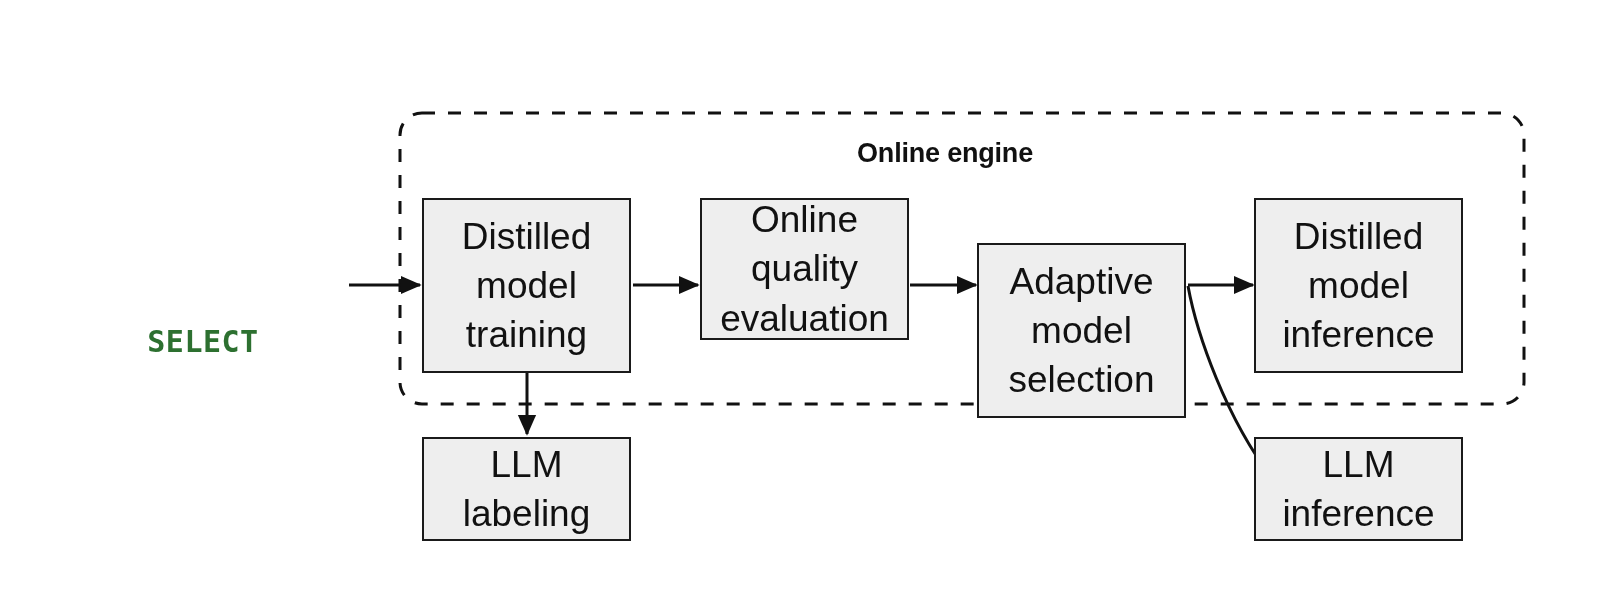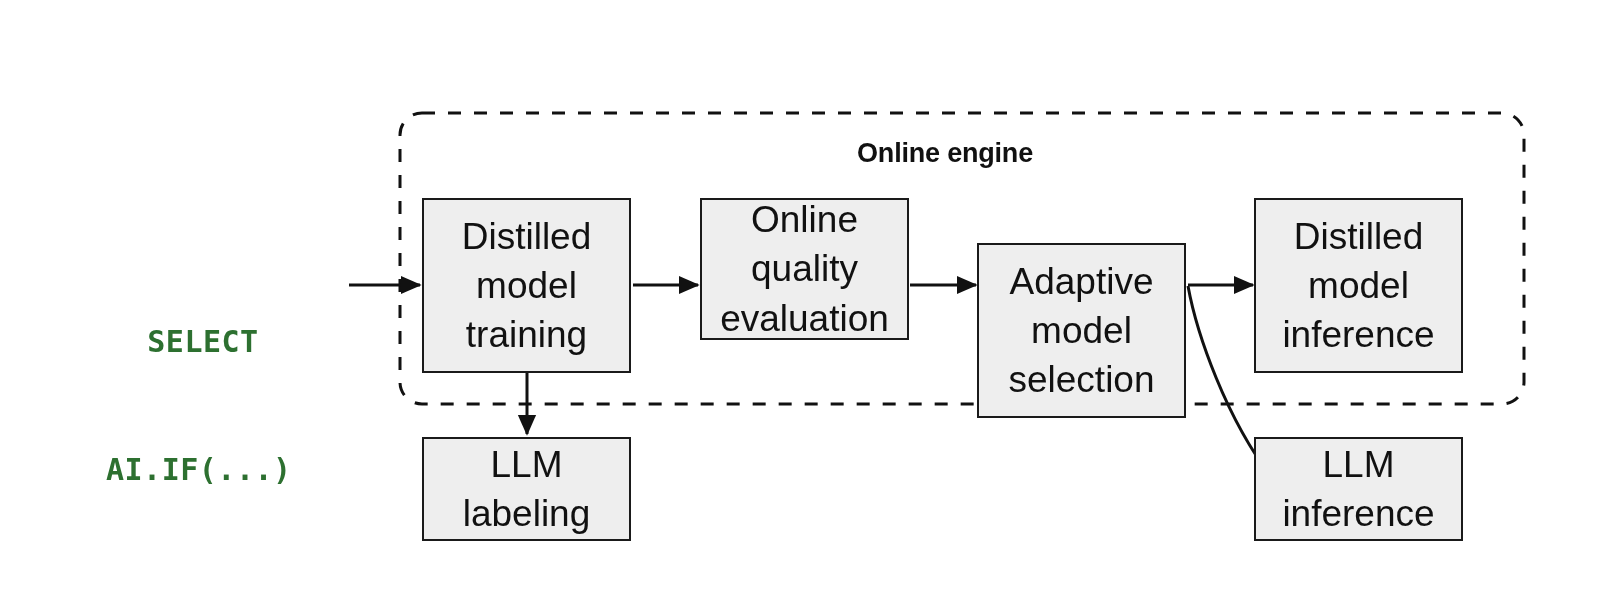--- a/index.html
+++ b/index.html
@@ -89,21 +89,20 @@
 
     <line x1="1188" y1="285" x2="1253" y2="285" stroke="#111111" stroke-width="3" marker-end="url(#arrow)"></line>
 
     <line x1="527" y1="373" x2="527" y2="434" stroke="#111111" stroke-width="3" marker-end="url(#arrow)"></line>
 
     <path d="M 1188 286 C 1196 330, 1225 420, 1278 486" fill="none" stroke="#111111" stroke-width="3" marker-end="url(#arrow-curve)"></path>
   </svg>
 
   <div class="sql-block">
     <div class="sql-line-1">SELECT</div>
-    <div class="sql-line-2">AI.IF(...)</div>
   </div>
 
   <div class="container-title">Online engine</div>
 
   <div class="node-box" style="left:422px; top:198px; width:209px; height:175px;">
     <span class="node-label">Distilled
 model
 training</span>
   </div>
 

